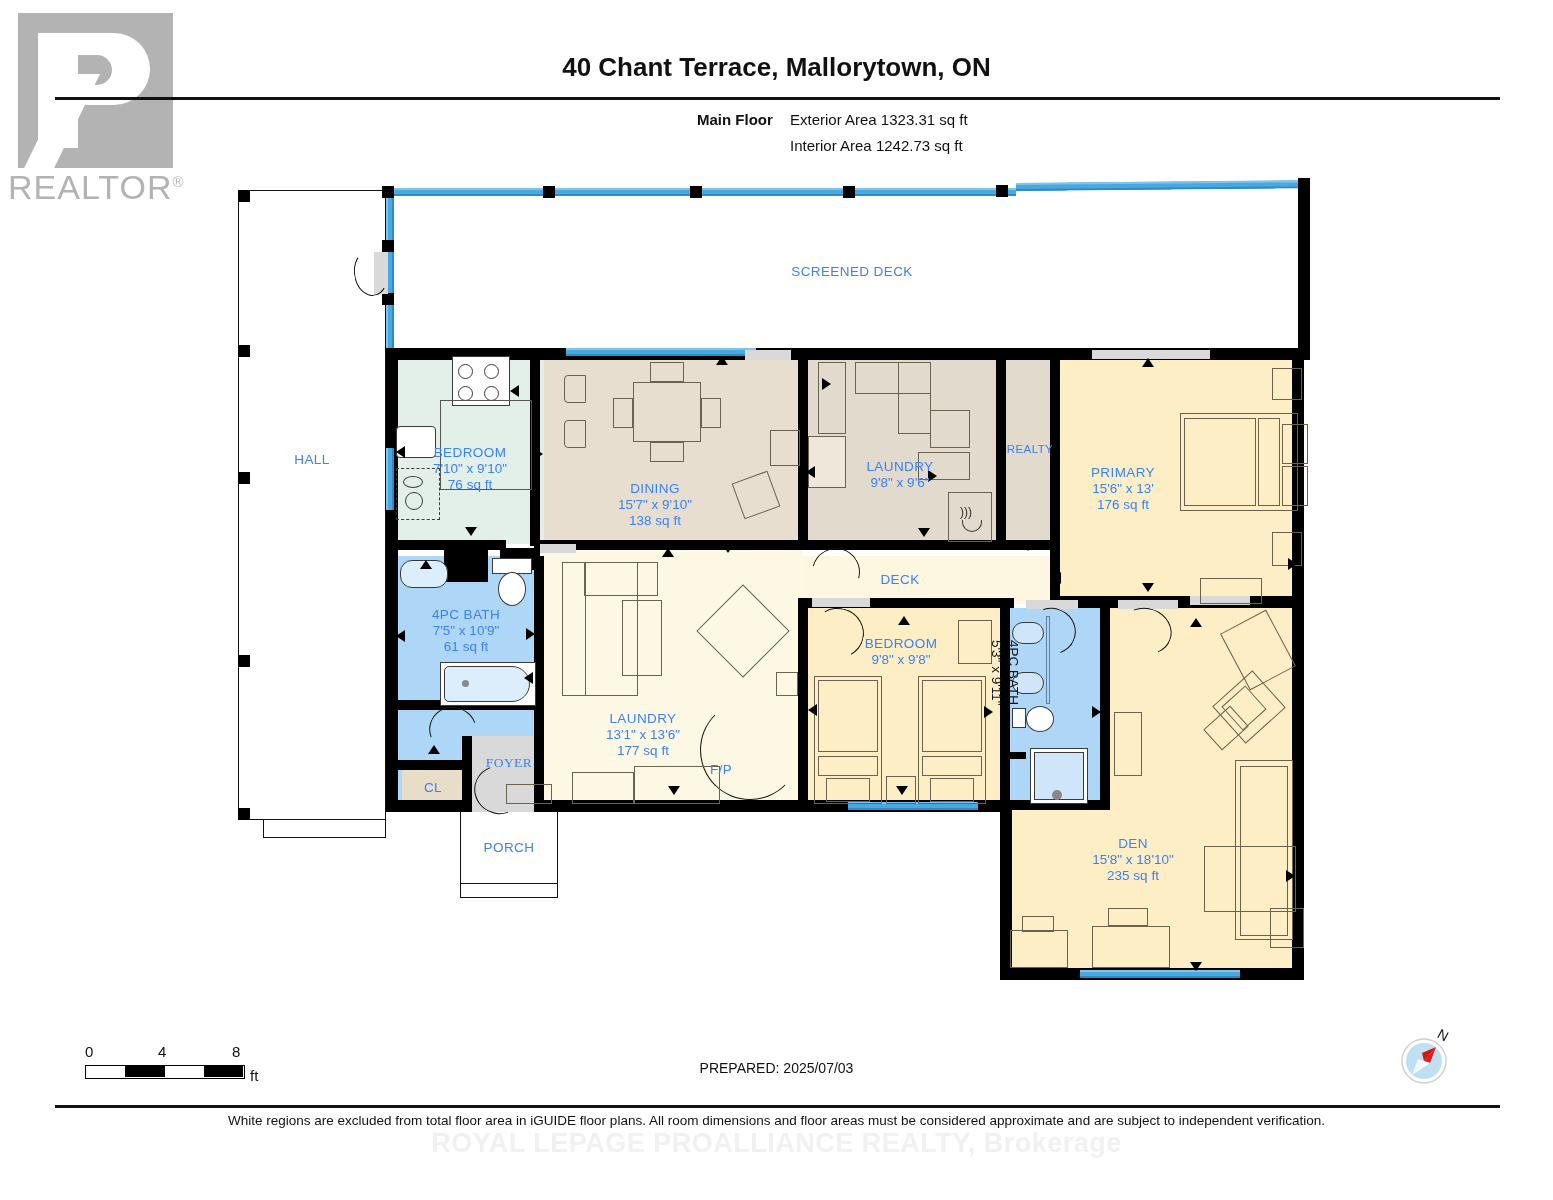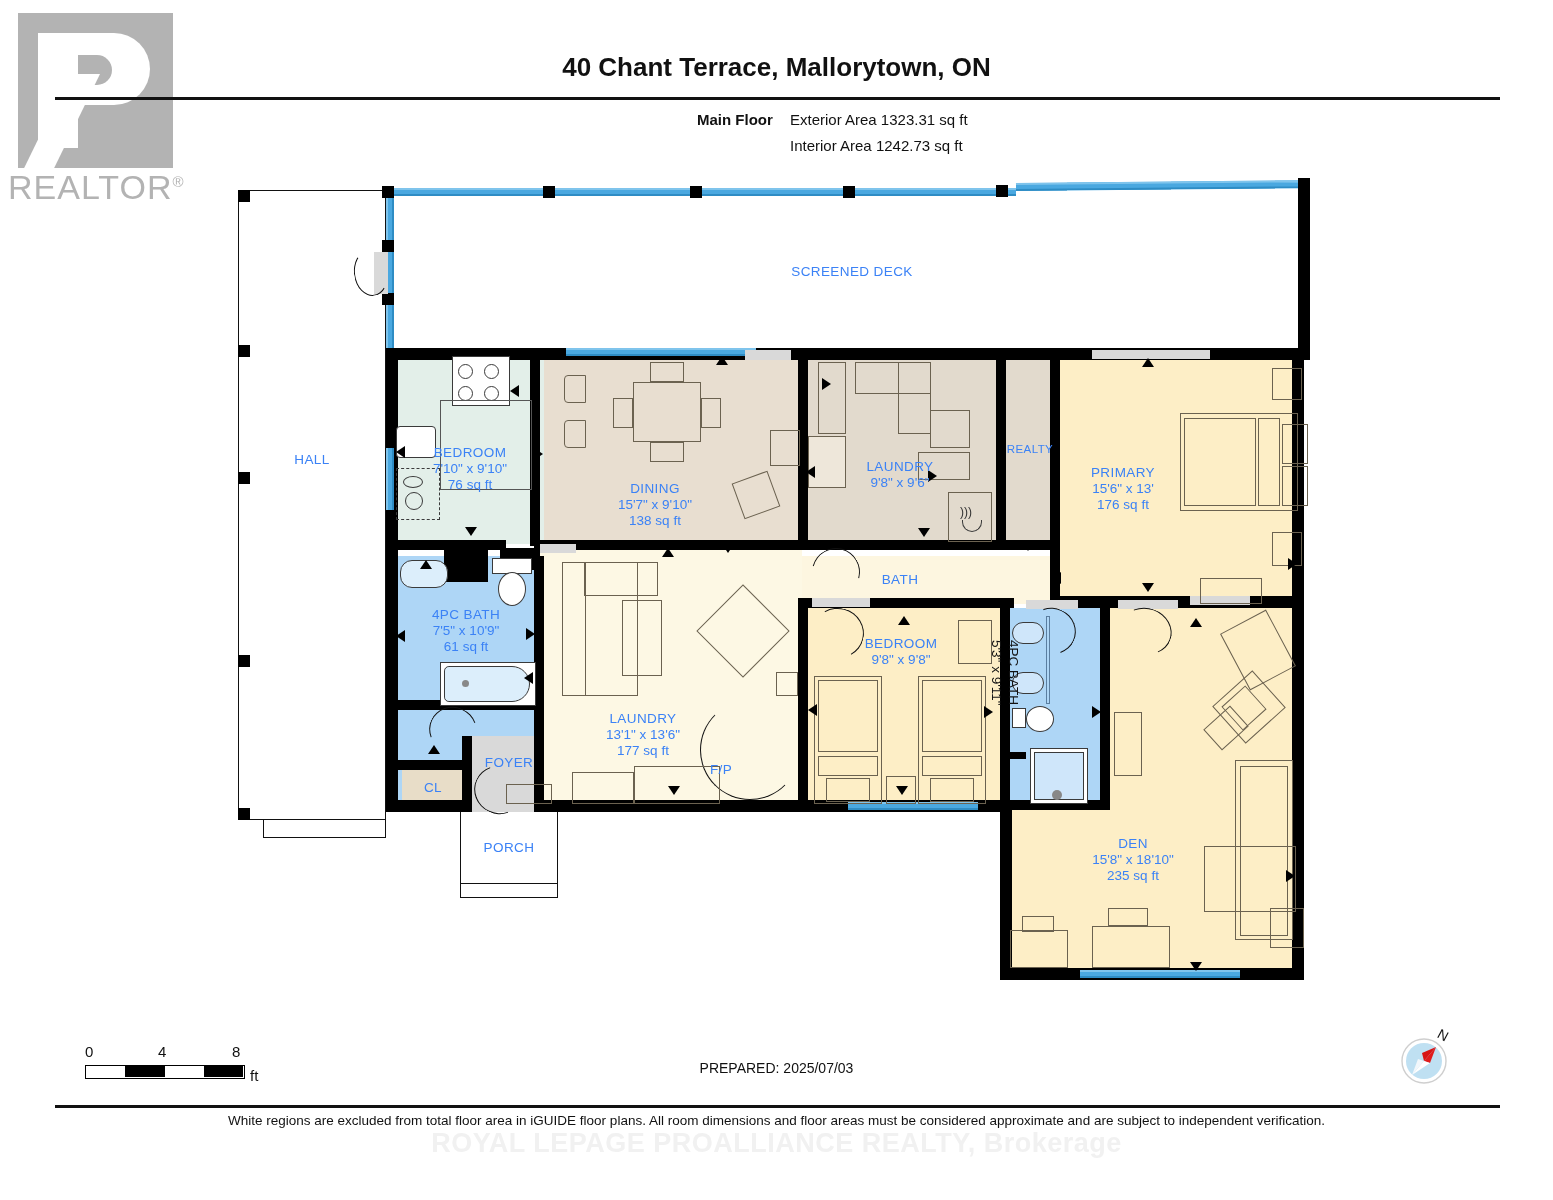--- a/index.html
+++ b/index.html
@@ -359,21 +359,21 @@
     <div>61 sq ft</div>
   </div>
 
   <div class="lbl" style="left:583px;top:711px;width:120px;">
     <div class="nm">LAUNDRY</div>
     <div>13'1" x 13'6"</div>
     <div>177 sq ft</div>
   </div>
 
   <div class="lbl" style="left:860px;top:572px;width:80px;">
-    <div class="nm">BATH</div>
+    <div class="nm">DECK</div>
   </div>
 
   <div class="lbl" style="left:840px;top:636px;width:122px;">
     <div class="nm">BEDROOM</div>
     <div>9'8" x 9'8"</div>
   </div>
 
   <div style="position:absolute;left:1022px;top:640px;width:100px;height:20px;
        transform:rotate(90deg);transform-origin:left top;">
     <div style="font-size:13.5px;color:#111;white-space:nowrap;line-height:17px;">
@@ -381,21 +381,21 @@
       <div>5'3" x 9'11"</div>
     </div>
   </div>
 
   <div class="lbl" style="left:1068px;top:836px;width:130px;">
     <div class="nm">DEN</div>
     <div>15'8" x 18'10"</div>
     <div>235 sq ft</div>
   </div>
 
-  <div class="lbl" style="left:474px;top:755px;width:70px;">
+  <div class="lbl" style="left:474px;top:755px;width:70px;font-family:Liberation Serif, serif;">
     <div class="nm">FOYER</div>
   </div>
 
   <div class="lbl" style="left:404px;top:780px;width:58px;">
     <div class="nm">CL</div>
   </div>
 
   <div class="lbl" style="left:696px;top:762px;width:50px;">
     <div class="nm">F/P</div>
   </div>

